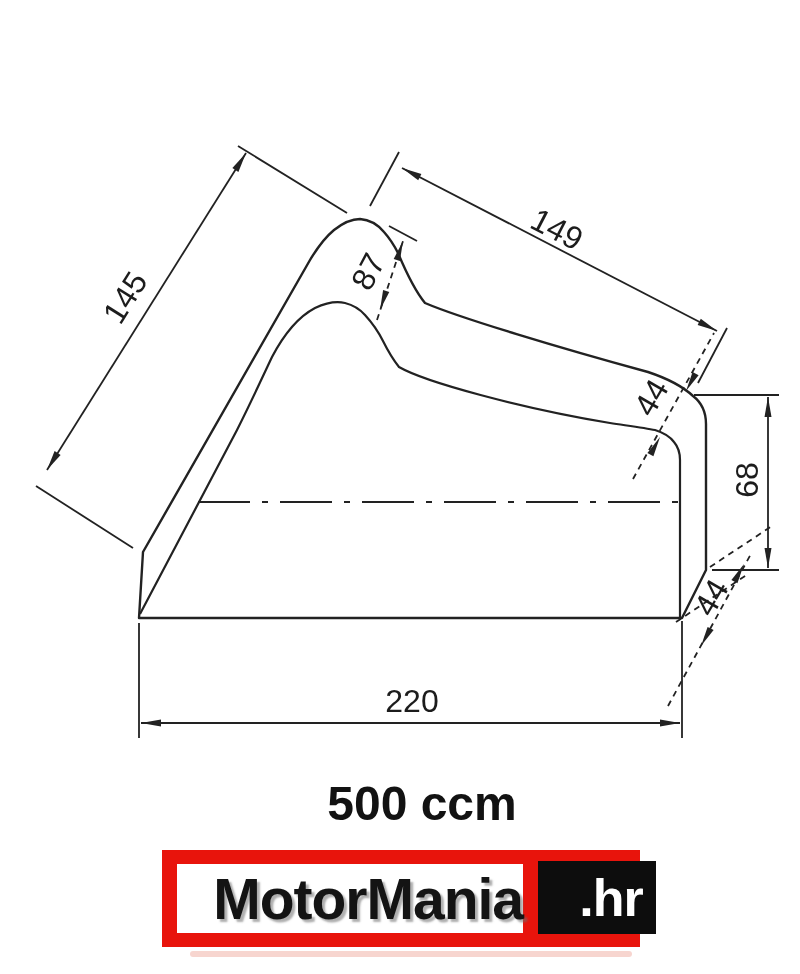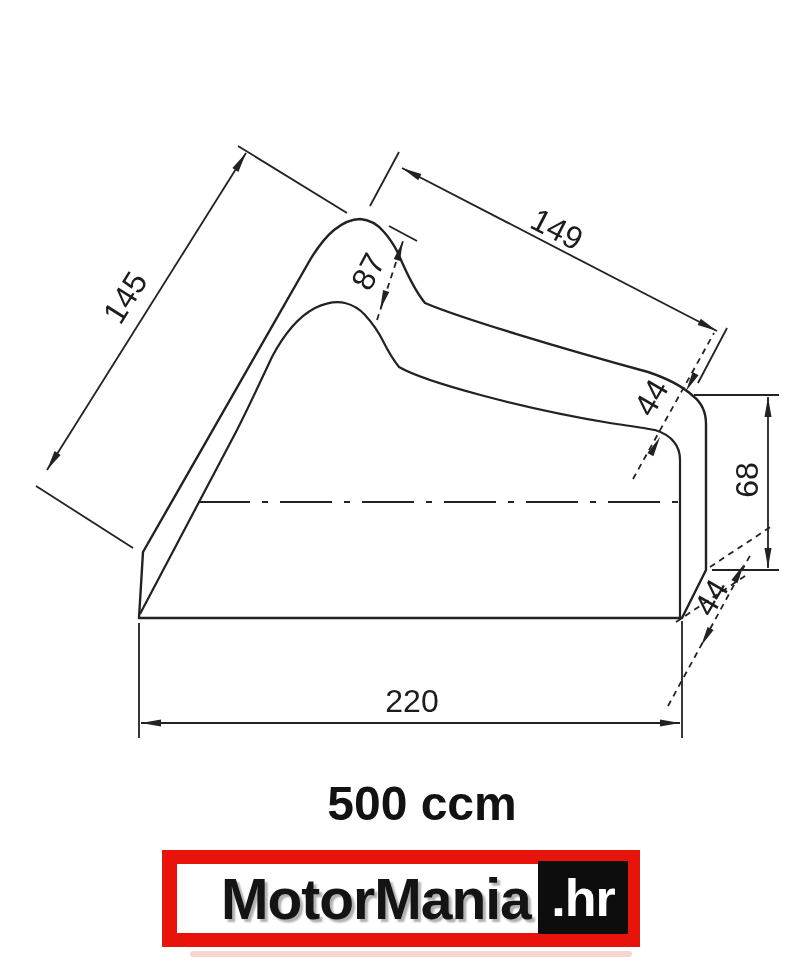--- a/index.html
+++ b/index.html
@@ -29,36 +29,36 @@
     position:absolute;
     left:162px;top:850px;
     width:478px;height:97px;
     background:#e8140c;
   }
   .logo-white{
     position:absolute;
     left:15px;top:14px;
     width:346px;height:69px;
     background:#ffffff;
-    display:flex;align-items:center;justify-content:flex-start;padding-left:44px;
+    display:flex;align-items:center;justify-content:flex-end;
   }
   .logo-brand{
     font-size:57px;
     font-weight:700;
     color:#141414;
     letter-spacing:-1px;
     text-shadow:3px 3px 2px rgba(110,110,110,0.55);
     white-space:nowrap;
   }
   .logo-black{
     position:absolute;
     left:376px;top:11px;
     width:90px;height:73px;
     background:#0d0d0d;
-    display:flex;align-items:center;justify-content:center;
+    display:flex;align-items:center;justify-content:center;padding-left:28px;
   }
   .logo-suffix{
     font-size:52px;
     font-weight:700;
     color:#ffffff;
     letter-spacing:-1px;
     white-space:nowrap;
   }
   .logo-shadow{
     position:absolute;

